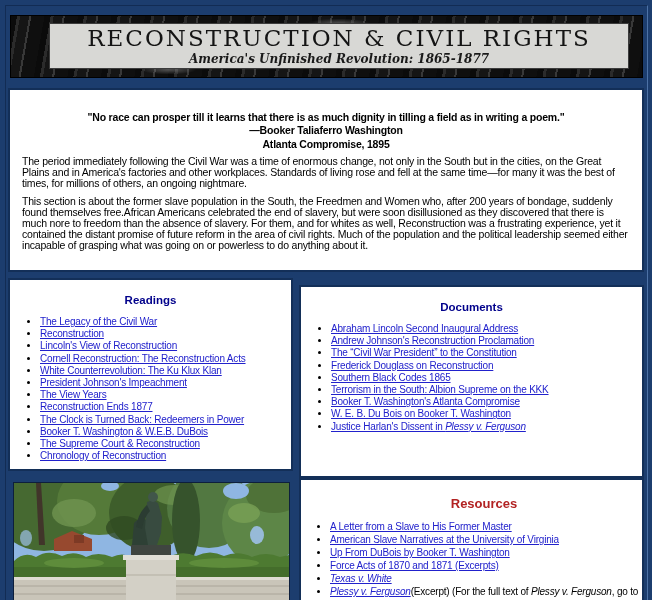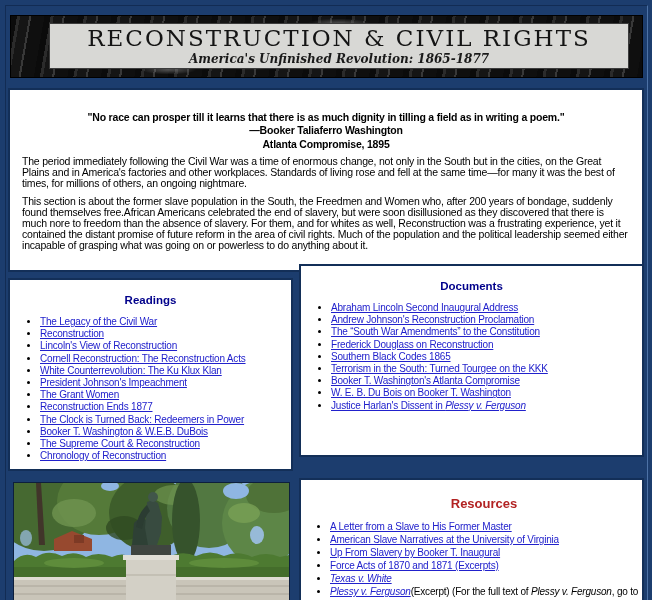--- a/index.html
+++ b/index.html
@@ -27,21 +27,21 @@
   
   .box{position:absolute;background:#ffffff;border:2px solid #132f58;box-sizing:border-box;}
   .intro-box{left:8px;top:88px;width:636px;height:184px;padding:0 12px;overflow:hidden;
     font-size:10.5px;letter-spacing:-0.2px;color:#000;}
   .quote{margin:20px 0 0;text-align:center;font-weight:bold;line-height:14px;}
   .attrib{margin:0;text-align:center;font-weight:bold;line-height:13.5px;}
   .body-p{text-align:left;line-height:11px;}
   .body-p.p1{margin:5px 0 0;}
   .body-p.p2{margin:7px 0 0;}
   .readings-box{left:8px;top:278px;width:285px;height:193px;overflow:hidden;}
-  .documents-box{left:299px;top:264px;width:345px;height:193px;overflow:hidden;}
+  .documents-box{left:299px;top:285px;width:345px;height:193px;overflow:hidden;}
   .resources-box{left:299px;top:478px;width:345px;height:130px;border-bottom:none;overflow:hidden;}
   .box-heading{text-align:center;font-weight:bold;}
   .box-heading.navy{color:#00008b;font-size:11.5px;margin-top:14px;}
   .box-heading.red{color:#b22222;font-size:13px;margin-top:16px;padding-left:25px;}
   ul.link-list{margin:10px 0 0;padding-left:30px;list-style:disc;}
   ul.link-list li{font-size:10px;letter-spacing:-0.2px;line-height:12.2px;color:#000;}
   ul.resources-list{margin-top:9px;padding-left:29px;}
   ul.resources-list li{line-height:13px;}
   a.lnk{color:#2121cc;text-decoration:underline;cursor:pointer;}
   .it{font-style:italic;}
@@ -74,38 +74,38 @@
 
   <div class="box readings-box">
     <div class="box-heading navy">Readings</div>
     <ul class="link-list">
         <li><a href="#" class="lnk">The Legacy of the Civil War</a></li>
         <li><a href="#" class="lnk">Reconstruction</a></li>
         <li><a href="#" class="lnk">Lincoln's View of Reconstruction</a></li>
         <li><a href="#" class="lnk">Cornell Reconstruction: The Reconstruction Acts</a></li>
         <li><a href="#" class="lnk">White Counterrevolution: The Ku Klux Klan</a></li>
         <li><a href="#" class="lnk">President Johnson's Impeachment</a></li>
-        <li><a href="#" class="lnk">The Grant Women</a></li>
+        <li><a href="#" class="lnk">The View Years</a></li>
         <li><a href="#" class="lnk">Reconstruction Ends 1877</a></li>
         <li><a href="#" class="lnk">The Clock is Turned Back: Redeemers in Power</a></li>
         <li><a href="#" class="lnk">Booker T. Washington &amp; W.E.B. DuBois</a></li>
         <li><a href="#" class="lnk">The Supreme Court &amp; Reconstruction</a></li>
         <li><a href="#" class="lnk">Chronology of Reconstruction</a></li>
       </ul>
   </div>
 
   <div class="box documents-box">
     <div class="box-heading navy">Documents</div>
     <ul class="link-list">
         <li><a href="#" class="lnk">Abraham Lincoln Second Inaugural Address</a></li>
         <li><a href="#" class="lnk">Andrew Johnson's Reconstruction Proclamation</a></li>
-        <li><a href="#" class="lnk">The “South War Amendments” to the Constitution</a></li>
+        <li><a href="#" class="lnk">The “Civil War President” to the Constitution</a></li>
         <li><a href="#" class="lnk">Frederick Douglass on Reconstruction</a></li>
         <li><a href="#" class="lnk">Southern Black Codes 1865</a></li>
-        <li><a href="#" class="lnk">Terrorism in the South: Turned Tourgee on the KKK</a></li>
+        <li><a href="#" class="lnk">Terrorism in the South: Albion Supreme on the KKK</a></li>
         <li><a href="#" class="lnk">Booker T. Washington's Atlanta Compromise</a></li>
         <li><a href="#" class="lnk">W. E. B. Du Bois on Booker T. Washington</a></li>
         <li><a href="#" class="lnk">Justice Harlan's Dissent in </a><a href="#" class="lnk it">Plessy v. Ferguson</a></li>
       </ul>
   </div>
 
   <div class="photo">
     <svg width="275" height="118" viewBox="0 0 275 118">
       <rect x="0" y="0" width="275" height="118" fill="#8fb6e2"></rect>
       <ellipse cx="30" cy="28" rx="48" ry="40" fill="#466931"></ellipse>
@@ -144,19 +144,19 @@
       <circle cx="139" cy="14" r="5" fill="#41564a"></circle>
       <path d="M133,22 Q124,30 122,44 L128,46 Q130,34 136,28 Z" fill="#2b3c32"></path>
     </svg>
   </div>
 
   <div class="box resources-box">
     <div class="box-heading red">Resources</div>
     <ul class="link-list resources-list">
         <li><a href="#" class="lnk">A Letter from a Slave to His Former Master</a></li>
         <li><a href="#" class="lnk">American Slave Narratives at the University of Virginia</a></li>
-        <li><a href="#" class="lnk">Up From Slavery by Booker T. Inaugural</a></li>
+        <li><a href="#" class="lnk">Up From DuBois by Booker T. Washington</a></li>
         <li><a href="#" class="lnk">Force Acts of 1870 and 1871 (Excerpts)</a></li>
         <li><a href="#" class="lnk it">Texas v. White</a></li>
         <li><a href="#" class="lnk it">Plessy v. Ferguson</a><span>(Excerpt) (For the full text of </span><span class="it">Plessy v. Ferguson</span><span>, go to the Cornell University Law Center and see </span><a href="#" class="lnk">"Supreme Court--historic</a></li>
       </ul>
   </div>
 </div>
 
 </body></html>

